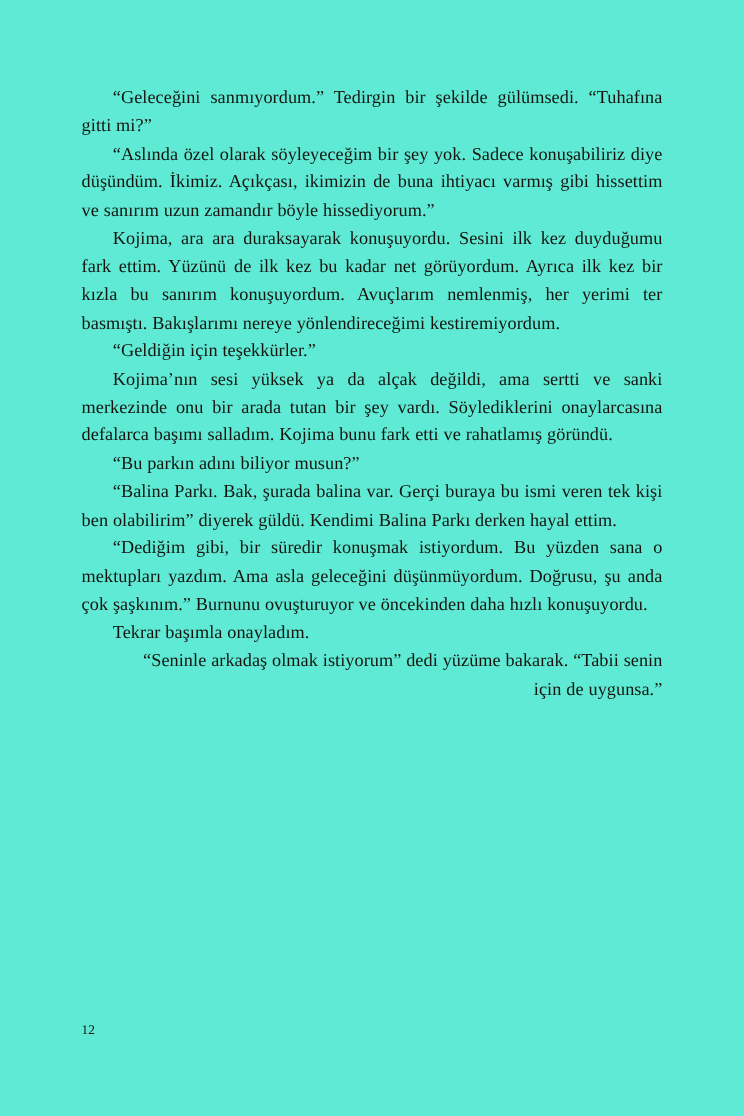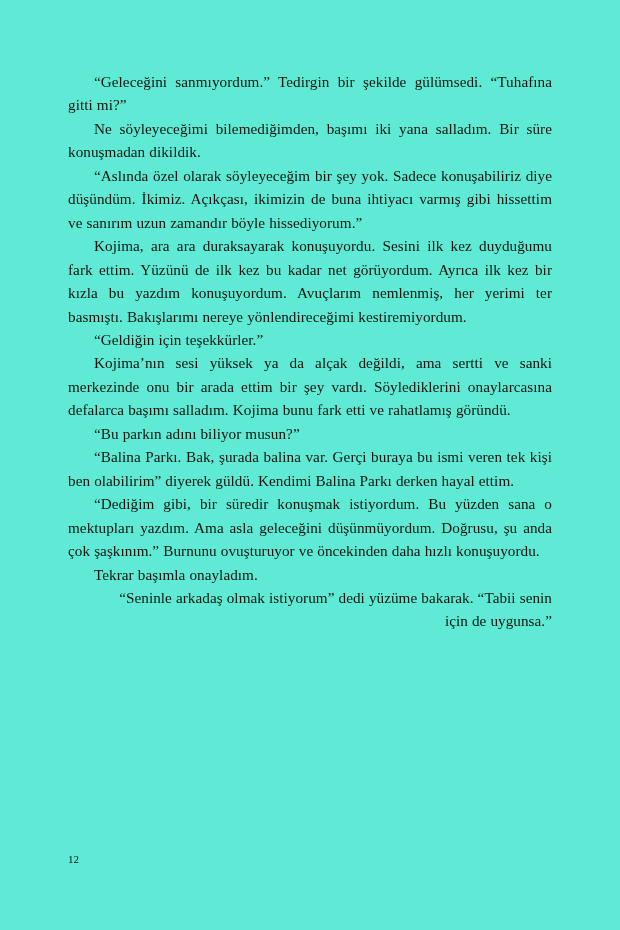--- a/index.html
+++ b/index.html
@@ -47,25 +47,24 @@
     font-family: "Liberation Serif", "DejaVu Serif", serif;
   }
 </style>
 </head>
 <body>
 
 <div class="page">
 
   <div class="text-block">
     <p class="para">“Geleceğini sanmıyordum.” Tedirgin bir şekilde gülümsedi. “Tuhafına gitti mi?”</p>
-    <p class="para">Ne söyleyeceğimi bilemediğimden, başımı iki yana salladım. Bir süre konuşmadan dikildik.</p>
     <p class="para">“Aslında özel olarak söyleyeceğim bir şey yok. Sadece konuşabiliriz diye düşündüm. İkimiz. Açıkçası, ikimizin de buna ihtiyacı varmış gibi hissettim ve sanırım uzun zamandır böyle hissediyorum.”</p>
-    <p class="para">Kojima, ara ara duraksayarak konuşuyordu. Sesini ilk kez duyduğumu fark ettim. Yüzünü de ilk kez bu kadar net görüyordum. Ayrıca ilk kez bir kızla bu yazdım konuşuyordum. Avuçlarım nemlenmiş, her yerimi ter basmıştı. Bakışlarımı nereye yönlendireceğimi kestiremiyordum.</p>
+    <p class="para">Kojima, ara ara duraksayarak konuşuyordu. Sesini ilk kez duyduğumu fark ettim. Yüzünü de ilk kez bu kadar net görüyordum. Ayrıca ilk kez bir kızla bu sanırım konuşuyordum. Avuçlarım nemlenmiş, her yerimi ter basmıştı. Bakışlarımı nereye yönlendireceğimi kestiremiyordum.</p>
     <p class="para">“Geldiğin için teşekkürler.”</p>
-    <p class="para">Kojima’nın sesi yüksek ya da alçak değildi, ama sertti ve sanki merkezinde onu bir arada ettim bir şey vardı. Söylediklerini onaylarcasına defalarca başımı salladım. Kojima bunu fark etti ve rahatlamış göründü.</p>
+    <p class="para">Kojima’nın sesi yüksek ya da alçak değildi, ama sertti ve sanki merkezinde onu bir arada tutan bir şey vardı. Söylediklerini onaylarcasına defalarca başımı salladım. Kojima bunu fark etti ve rahatlamış göründü.</p>
     <p class="para">“Bu parkın adını biliyor musun?”</p>
     <p class="para">“Balina Parkı. Bak, şurada balina var. Gerçi buraya bu ismi veren tek kişi ben olabilirim” diyerek güldü. Kendimi Balina Parkı derken hayal ettim.</p>
     <p class="para">“Dediğim gibi, bir süredir konuşmak istiyordum. Bu yüzden sana o mektupları yazdım. Ama asla geleceğini düşünmüyordum. Doğrusu, şu anda çok şaşkınım.” Burnunu ovuşturuyor ve öncekinden daha hızlı konuşuyordu.</p>
     <p class="para">Tekrar başımla onayladım.</p>
     <p class="para">“Seninle arkadaş olmak istiyorum” dedi yüzüme bakarak. “Tabii senin için de uygunsa.”</p>
   </div>
 
   <div class="folio">12</div>
 
 </div>

